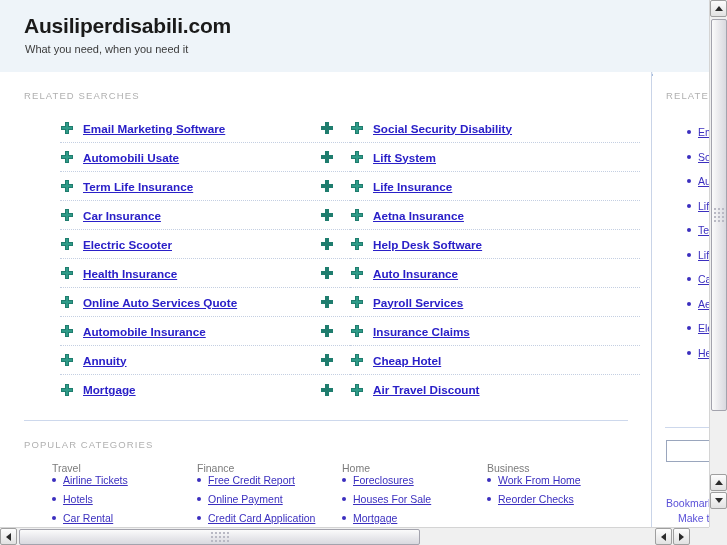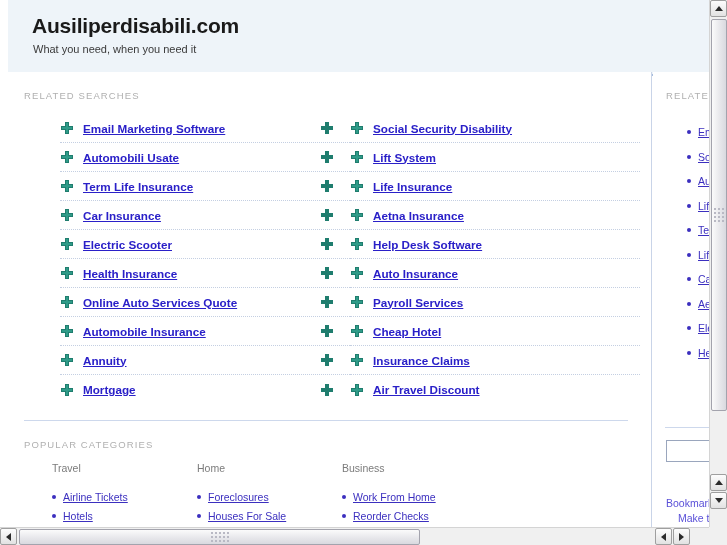--- a/index.html
+++ b/index.html
@@ -16,21 +16,21 @@
     left: 0; top: 0;
     width: 709px;
     height: 527px;
     overflow: hidden;
     background: #ffffff;
   }
 
   
   #header {
     position: absolute;
-    left: 8px; top: 0;
+    left: 0; top: 0;
     width: 709px;
     height: 76px;
     background: #eef4f9;
     border-bottom: 2px solid #a8bede;
   }
   #site-title {
     position: absolute;
     left: 24px; top: 14px;
     font-size: 21px;
     font-weight: bold;
@@ -132,21 +132,21 @@
   #cat-grid {
     position: absolute;
     left: 52px; top: 390px;
     width: 590px;
     display: flex;
   }
   .cat-col { width: 145px; }
   .cat-title {
     font-size: 10.5px;
     color: #7b7b7b;
-    margin-bottom: 17px;
+    margin-bottom: 0;
     font-weight: normal;
   }
   .cat-item {
     display: flex;
     align-items: center;
     margin-bottom: 7px;
   }
   .cat-dot {
     width: 4px; height: 4px;
     border-radius: 50%;
@@ -470,28 +470,28 @@
                 <path d="M5 1 H9 V5 H13 V9 H9 V13 H5 V9 H1 V5 H5 Z" fill="#1f7d6e"></path>
                 <path d="M6 2 H8 V6 H12 V8 H8 V12 H6 V8 H2 V6 H6 Z" fill="#2f9b88"></path>
               </svg>
               <span class="rel-link">Payroll Services</span>
             </div>
             <div class="rel-item">
               <svg class="rel-bullet" viewBox="0 0 14 14" xmlns="http://www.w3.org/2000/svg">
                 <path d="M5 1 H9 V5 H13 V9 H9 V13 H5 V9 H1 V5 H5 Z" fill="#1f7d6e"></path>
                 <path d="M6 2 H8 V6 H12 V8 H8 V12 H6 V8 H2 V6 H6 Z" fill="#2f9b88"></path>
               </svg>
+              <span class="rel-link">Insurance Claims</span>
+            </div>
+            <div class="rel-item">
+              <svg class="rel-bullet" viewBox="0 0 14 14" xmlns="http://www.w3.org/2000/svg">
+                <path d="M5 1 H9 V5 H13 V9 H9 V13 H5 V9 H1 V5 H5 Z" fill="#1f7d6e"></path>
+                <path d="M6 2 H8 V6 H12 V8 H8 V12 H6 V8 H2 V6 H6 Z" fill="#2f9b88"></path>
+              </svg>
               <span class="rel-link">Cheap Hotel</span>
-            </div>
-            <div class="rel-item">
-              <svg class="rel-bullet" viewBox="0 0 14 14" xmlns="http://www.w3.org/2000/svg">
-                <path d="M5 1 H9 V5 H13 V9 H9 V13 H5 V9 H1 V5 H5 Z" fill="#1f7d6e"></path>
-                <path d="M6 2 H8 V6 H12 V8 H8 V12 H6 V8 H2 V6 H6 Z" fill="#2f9b88"></path>
-              </svg>
-              <span class="rel-link">Insurance Claims</span>
             </div>
             <div class="rel-item">
               <svg class="rel-bullet" viewBox="0 0 14 14" xmlns="http://www.w3.org/2000/svg">
                 <path d="M5 1 H9 V5 H13 V9 H9 V13 H5 V9 H1 V5 H5 Z" fill="#1f7d6e"></path>
                 <path d="M6 2 H8 V6 H12 V8 H8 V12 H6 V8 H2 V6 H6 Z" fill="#2f9b88"></path>
               </svg>
               <span class="rel-link">Air Travel Discount</span>
             </div>
           </div>
       </div>
@@ -507,20 +507,35 @@
               <span class="cat-dot"></span>
               <span class="cat-link">Airline Tickets</span>
             </div>
             <div class="cat-item">
               <span class="cat-dot"></span>
               <span class="cat-link">Hotels</span>
             </div>
             <div class="cat-item">
               <span class="cat-dot"></span>
               <span class="cat-link">Car Rental</span>
+            </div>
+          </div>
+          <div class="cat-col">
+            <div class="cat-title">Finance</div>
+            <div class="cat-item">
+              <span class="cat-dot"></span>
+              <span class="cat-link">Free Credit Report</span>
+            </div>
+            <div class="cat-item">
+              <span class="cat-dot"></span>
+              <span class="cat-link">Online Payment</span>
+            </div>
+            <div class="cat-item">
+              <span class="cat-dot"></span>
+              <span class="cat-link">Credit Card Application</span>
             </div>
           </div>
           <div class="cat-col">
             <div class="cat-title">Home</div>
             <div class="cat-item">
               <span class="cat-dot"></span>
               <span class="cat-link">Foreclosures</span>
             </div>
             <div class="cat-item">
               <span class="cat-dot"></span>

